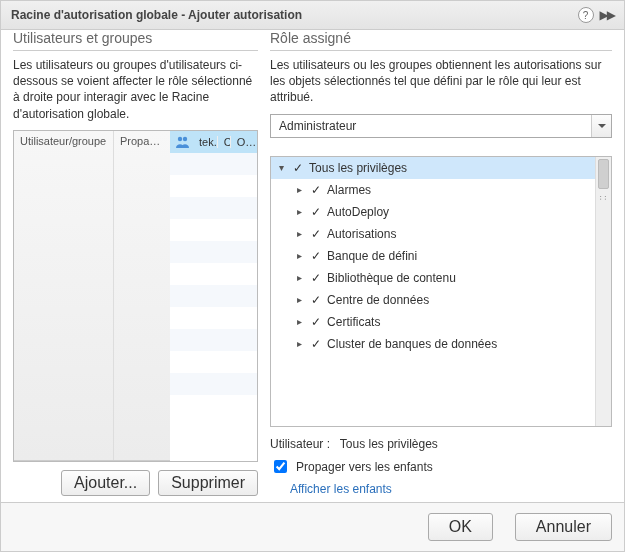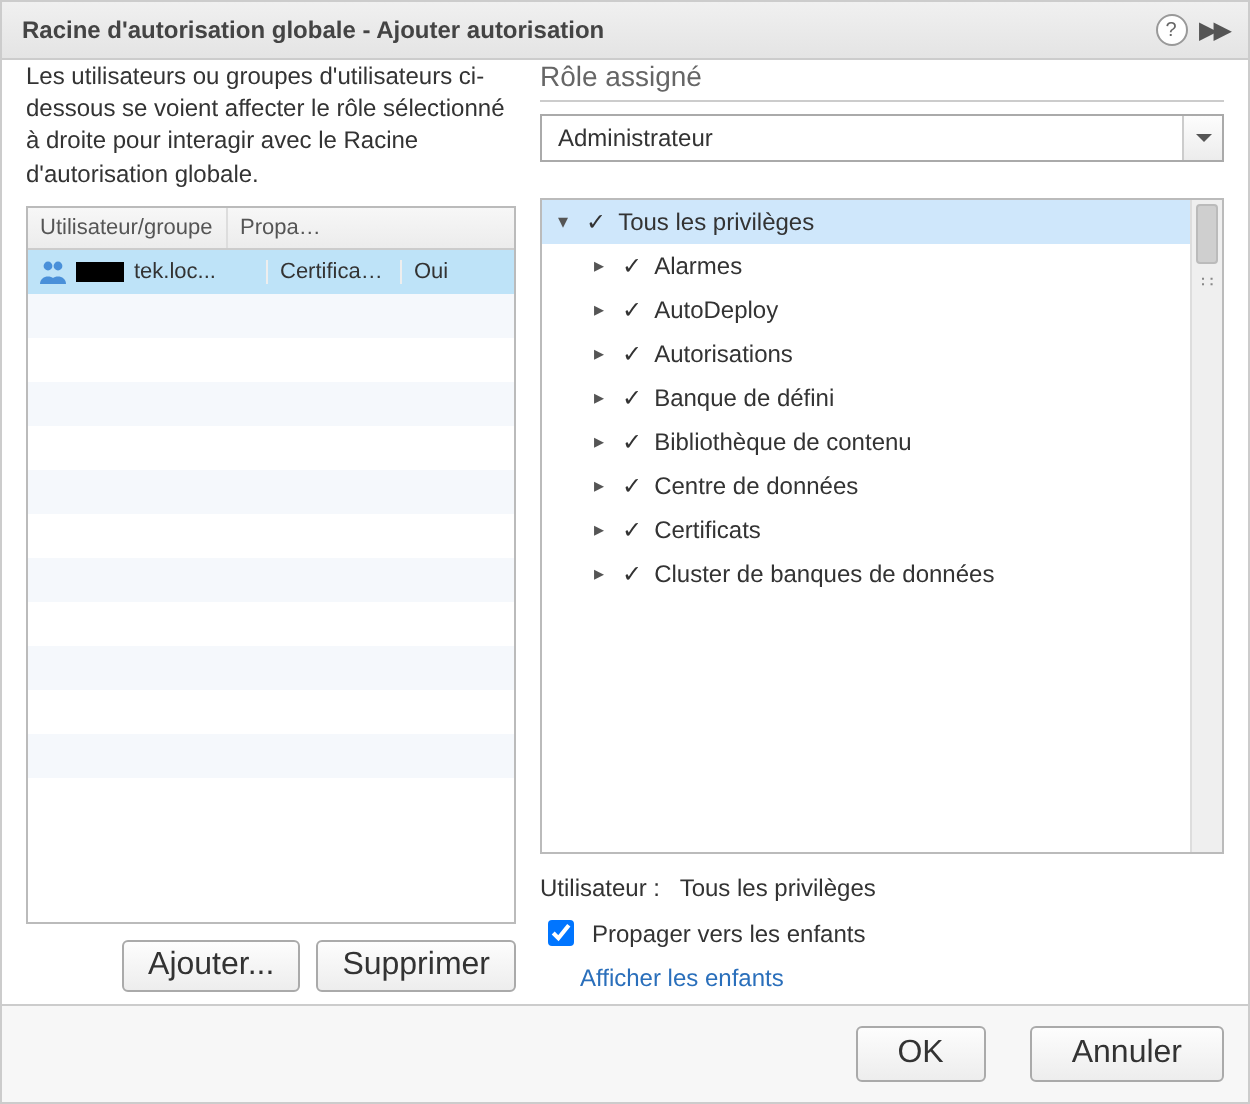--- a/index.html
+++ b/index.html
@@ -23,21 +23,21 @@
   .columns { display: flex; flex: 1; min-height: 0; padding: 0 12px 6px; gap: 12px; }
   .col-left { width: 245px; display: flex; flex-direction: column; }
   .col-right { flex: 1; display: flex; flex-direction: column; min-width: 0; }
   .section-title {
     font-size: 14px; color: #666; border-bottom: 1px solid #ccc;
     padding-bottom: 4px; margin-bottom: 6px;
   }
   .section-desc { color: #333; line-height: 1.35; margin-bottom: 8px; }
   .table-wrap {
     border: 1px solid #bbb; flex: 1; min-height: 0; overflow: hidden;
-    display: flex; flex-direction: column;
+    display: flex; 
     background: #fff;
   }
   .thead { display: flex; background: linear-gradient(#f7f7f7,#ececec); border-bottom: 1px solid #ccc; }
   .th {
     padding: 4px 6px; color: #555; font-size: 11px;
     border-right: 1px solid #ddd; overflow: hidden; text-overflow: ellipsis; white-space: nowrap;
   }
   .th:last-child { border-right: none; }
   .th.c1 { width: 100px; }
   .th.c2 { flex: 1; }
@@ -117,20 +117,21 @@
     <span class="ticons">
       <span class="help-icon">?</span>
       <span class="arrows-icon">▶▶</span>
     </span>
   </div>
 
 
   <div class="columns">
 
     <div class="col-left">
+      <div class="section-title">Utilisateurs et groupes</div>
       <div class="section-desc">Les utilisateurs ou groupes d'utilisateurs ci-dessous se voient affecter le rôle sélectionné à droite pour interagir avec le Racine d'autorisation globale.</div>
 
       <div class="table-wrap">
         <div class="thead">
           <div class="th c1">Utilisateur/groupe</div>
           <div class="th c3">Propager</div>
         </div>
         <div class="tbody" id="tbody">
             <div class="row selected">
               <div class="td c1">
@@ -205,20 +206,21 @@
       </div>
 
       <div class="left-buttons">
         <button class="btn">Ajouter...</button>
         <button class="btn">Supprimer</button>
       </div>
     </div>
 
     <div class="col-right">
       <div class="section-title">Rôle assigné</div>
+      <div class="section-desc">Les utilisateurs ou les groupes obtiennent les autorisations sur les objets sélectionnés tel que défini par le rôle qui leur est attribué.</div>
 
       <div class="role-select">
         <div class="val">Administrateur</div>
         <div class="arrow">
           <svg width="8" height="8" viewBox="0 0 8 8">
               <path d="M0 2 L4 6 L8 2 Z" fill="#555"></path>
             </svg>
         </div>
       </div>
 

